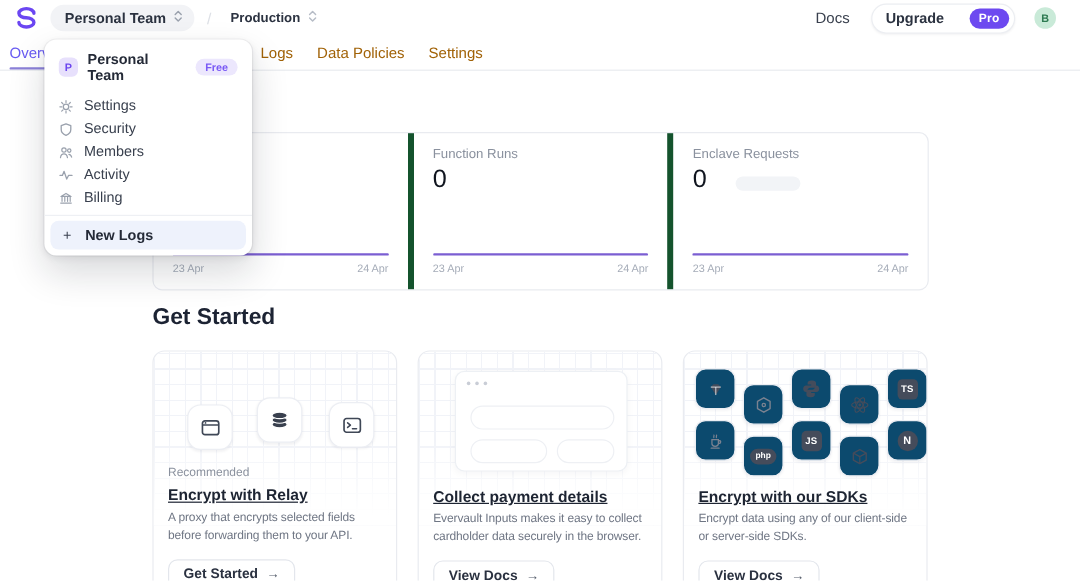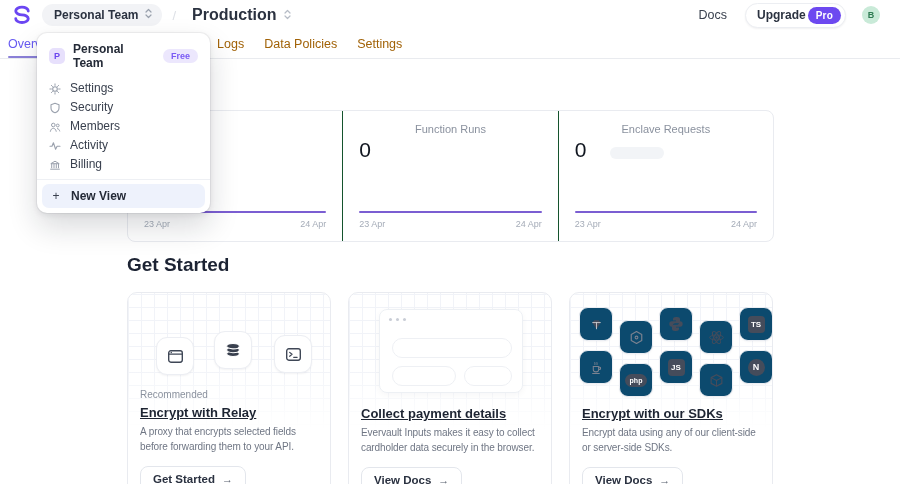--- a/index.html
+++ b/index.html
@@ -8,24 +8,24 @@
   .app { position: relative; width: 900px; height: 484px; background: #fff; overflow: hidden; }
 
   
   .topbar { position: absolute; left: 0; top: 0; width: 100%; height: 30px;
             display: flex; align-items: center; padding: 0 20px 0 12px; gap: 8px; }
   .brand { display: flex; align-items: center; margin-right: 2px; }
   .switch-pill { display: inline-flex; align-items: center; gap: 6px; background: #f2f3f6;
                  border-radius: 13px; padding: 4px 9px 4px 12px; font-size: 12px; font-weight: 700;
                  color: #2b3240; cursor: pointer; border: none; }
   .slash { color: #dde0e6; font-size: 13px; padding: 0 2px; }
-  .env-switch { display: inline-flex; align-items: center; gap: 6px; font-size: 16px; font-weight: 700;
+  .env-switch { display: inline-flex; align-items: center; gap: 6px; font-size: 11px; font-weight: 700;
                 color: #2b3240; background: transparent; border: none; padding: 4px 6px; cursor: pointer; }
   .docs-link { margin-left: auto; font-size: 12.5px; color: #39404e; cursor: pointer; margin-right: 10px; }
-  .upgrade-btn { display: inline-flex; align-items: center; gap: 2px; background: #fff;
+  .upgrade-btn { display: inline-flex; align-items: center; gap: 21px; background: #fff;
                  border: 1px solid #eceef2; box-shadow: 0 1px 2px rgba(20,24,40,.06);
                  border-radius: 14px; padding: 3px 4px 3px 11px; font-size: 12px; font-weight: 700;
                  color: #2b3240; cursor: pointer; }
   .pro-pill { background: #6d49f0; color: #fff; font-size: 10px; font-weight: 700;
               padding: 3px 8px; border-radius: 9px; letter-spacing: .2px; }
   .avatar { width: 18px; height: 18px; border-radius: 50%; background: #c9ead8; color: #2e7b52;
             font-size: 9px; font-weight: 700; display: flex; align-items: center; justify-content: center;
             margin-left: 8px; cursor: pointer; }
 
   
@@ -36,21 +36,21 @@
               position: relative; cursor: pointer; }
   .nav-item.active { color: #675af2; font-weight: 500; }
   .nav-item.active::after { content: ""; position: absolute; left: 0; right: 0; bottom: 0;
                             height: 2px; background: #8b80d8; border-radius: 2px; }
   .nav-item.logs { margin-left: 137px; }
 
   
   .metrics-card { position: absolute; left: 127px; top: 110px; width: 647px; height: 132px;
                   border: 1px solid #e9ebf0; border-radius: 8px; background: #fff; display: flex; }
   .metric { flex: 1; position: relative; padding: 12px 16px; }
-  .metric + .metric { border-left: 1px solid #14532d; text-align: center; }
+  .metric + .metric { border-left: 5px solid #14532d; }
   .m-title { font-size: 11px; color: #8a919e; }
   .m-valrow { display: flex; align-items: center; gap: 24px; margin-top: 3px; }
   .m-value { font-size: 21px; font-weight: 500; color: #10151f; line-height: 1.1; }
   .skeleton { width: 54px; height: 12px; border-radius: 6px; background: #f2f4f7; margin-top: 6px; }
   .spark { position: absolute; left: 16px; right: 16px; bottom: 28px; height: 2px;
            background: #7b5ed2; border-radius: 1px; }
   .axis { position: absolute; left: 16px; right: 16px; bottom: 12px; display: flex;
           justify-content: space-between; font-size: 9px; color: #a5acb8; }
 
   
@@ -386,17 +386,17 @@
               <path d="M1.8 4.7 L6 2.2 L10.2 4.7 Z" stroke="#9aa1ad" stroke-width="1" stroke-linejoin="round"></path>
               <path d="M2.7 5.2 V8.8 M5 5.2 V8.8 M7.3 5.2 V8.8 M9.5 5.2 V8.8 M1.6 10.2 H10.4" stroke="#9aa1ad" stroke-width="1" stroke-linecap="round"></path>
             </svg>
         </span>
         <span>Billing</span>
       </div>
     </div>
     <div class="menu-divider"></div>
     <div class="menu-new">
       <span class="plus-glyph">+</span>
-      <span>New View</span>
+      <span>New Logs</span>
     </div>
   </div>
 
 </div>
 
 </body></html>

